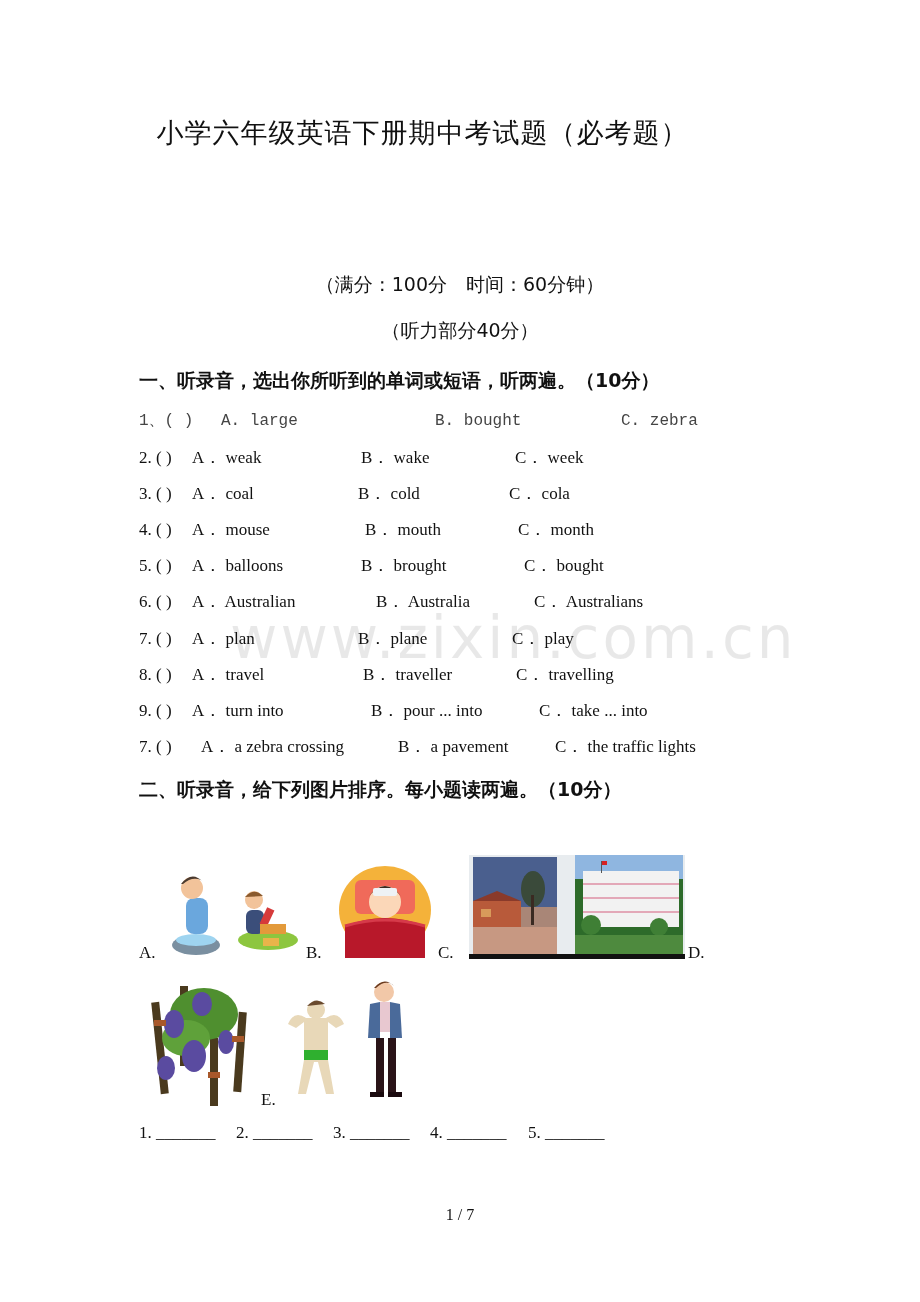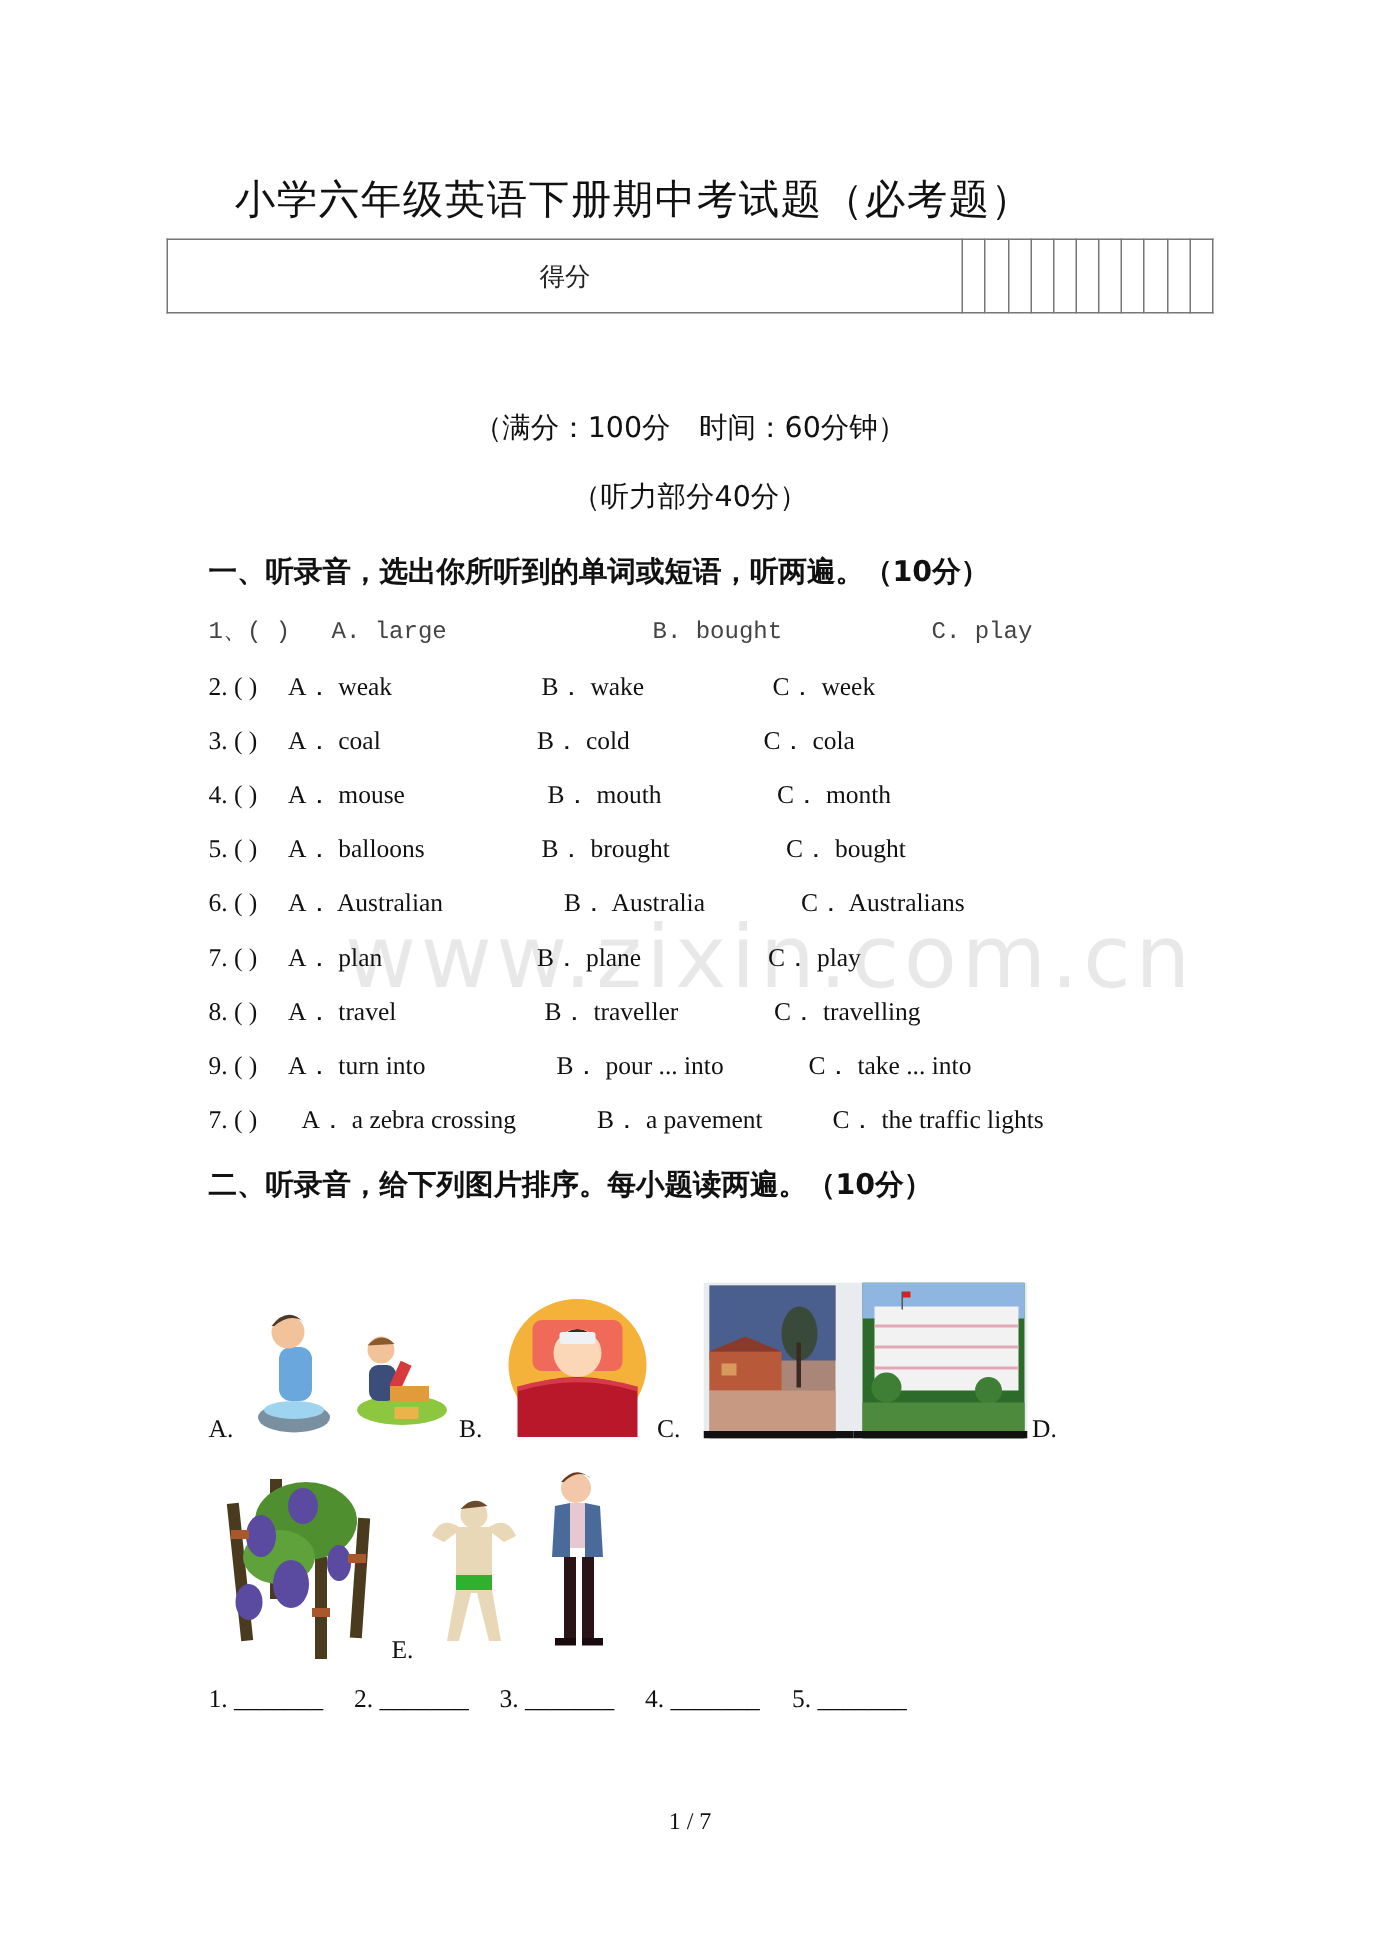--- a/index.html
+++ b/index.html
@@ -24,49 +24,35 @@
   .blank { font-size:17px; }
   .footer { top:1206px; left:0; width:920px; text-align:center; font-size:16px; }
 </style>
 </head>
 <body>
 
 <div class="abs title">小学六年级英语下册期中考试题（必考题）</div>
 
 <table class="score">
   <tbody>
-  <tr>
-    <td>得分</td>
-    <td></td>
-    <td></td>
-    <td></td>
-    <td></td>
-    <td></td>
-    <td></td>
-    <td></td>
-    <td></td>
-    <td></td>
-    <td></td>
-    <td></td>
-  </tr>
 </tbody>
   </table>
 
 <div class="abs meta1">（满分：100分　时间：60分钟）</div>
 <div class="abs meta2">（听力部分40分）</div>
 
 <div class="abs section" style="top:368px">一、听录音，选出你所听到的单词或短语，听两遍。（10分）</div>
 
 <div class="abs watermark">www.zixin.com.cn</div>
 
 <div class="abs q q1" style="top:410px">
   <span style="left:0">1、(    )</span>
   <span style="left:82px">A. large</span>
   <span style="left:296px">B. bought</span>
-  <span style="left:482px">C. play</span>
+  <span style="left:482px">C. zebra</span>
 </div>
 <div class="abs q" style="top:447px">
   <span style="left:0">2. (  )</span>
   <span style="left:53px">A． weak</span>
   <span style="left:222px">B． wake</span>
   <span style="left:376px">C． week</span>
 </div>
 <div class="abs q" style="top:483px">
   <span style="left:0">3. (  )</span>
   <span style="left:53px">A． coal</span>

